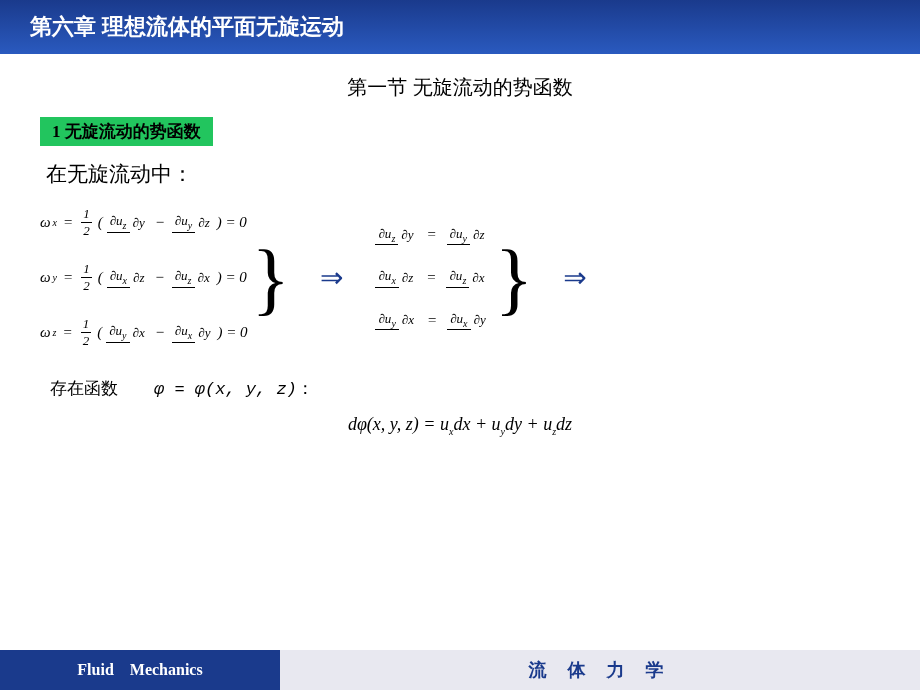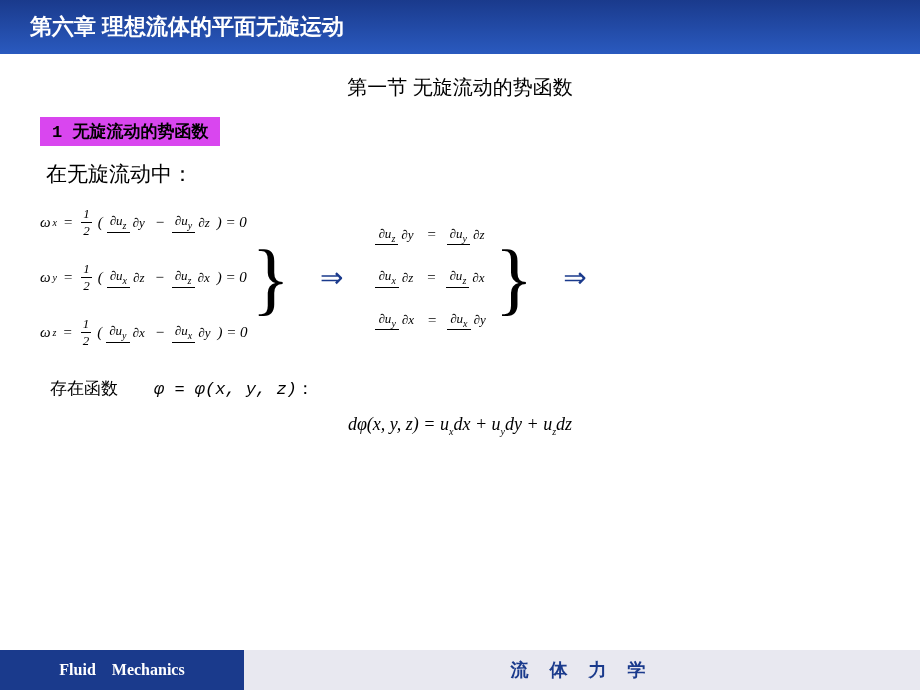--- a/index.html
+++ b/index.html
@@ -32,24 +32,24 @@
       text-align: center;
       font-size: 20px;
       font-family: 'Microsoft YaHei', 'SimHei', sans-serif;
       font-weight: normal;
       margin-bottom: 16px;
       color: #000;
     }
 
     .subsection-label {
       display: inline-block;
-      background: #d946ef;
+      background: #22c55e;
       color: #000;
       font-size: 17px;
-      font-family: Liberation Mono, monospace;
+      font-family: Liberation Serif, serif;
       font-weight: bold;
       padding: 3px 12px;
       margin-bottom: 14px;
     }
 
     .intro-text {
       font-size: 21px;
       font-family: 'Microsoft YaHei', 'SimHei', sans-serif;
       color: #000;
       margin-bottom: 10px;
@@ -124,21 +124,21 @@
       position: absolute;
       bottom: 0;
       left: 0;
       right: 0;
       height: 40px;
       display: flex;
     }
     .footer-left {
       background: #1a3a8c;
       color: white;
-      width: 244px;
+      width: 280px;
       display: flex;
       align-items: center;
       justify-content: center;
       font-size: 16px;
       font-weight: bold;
       font-family: 'Times New Roman', serif;
       gap: 16px;
     }
     .footer-right {
       background: #e8e8f0;

